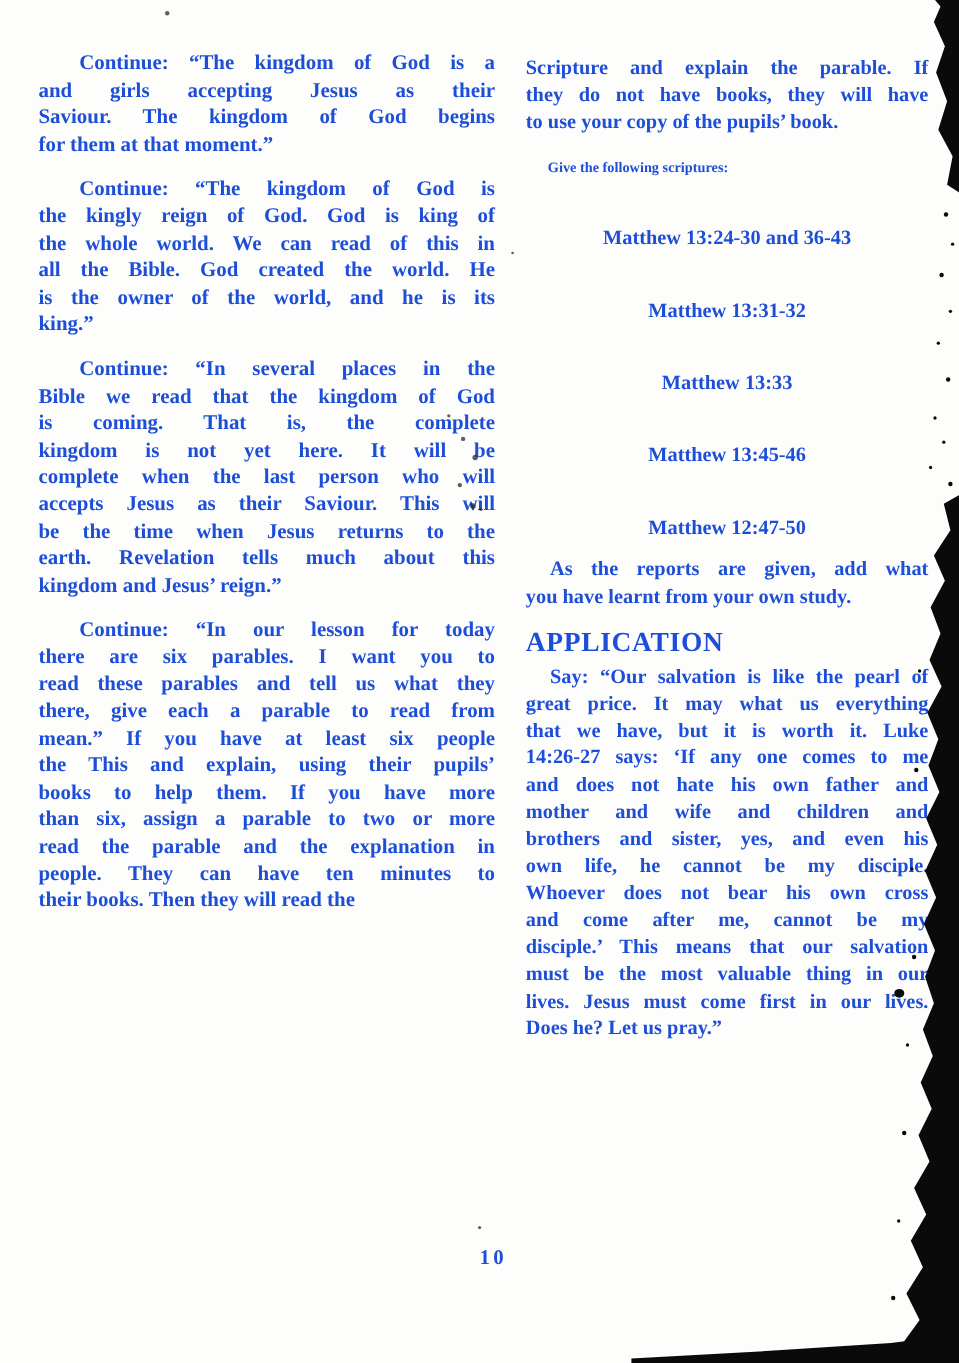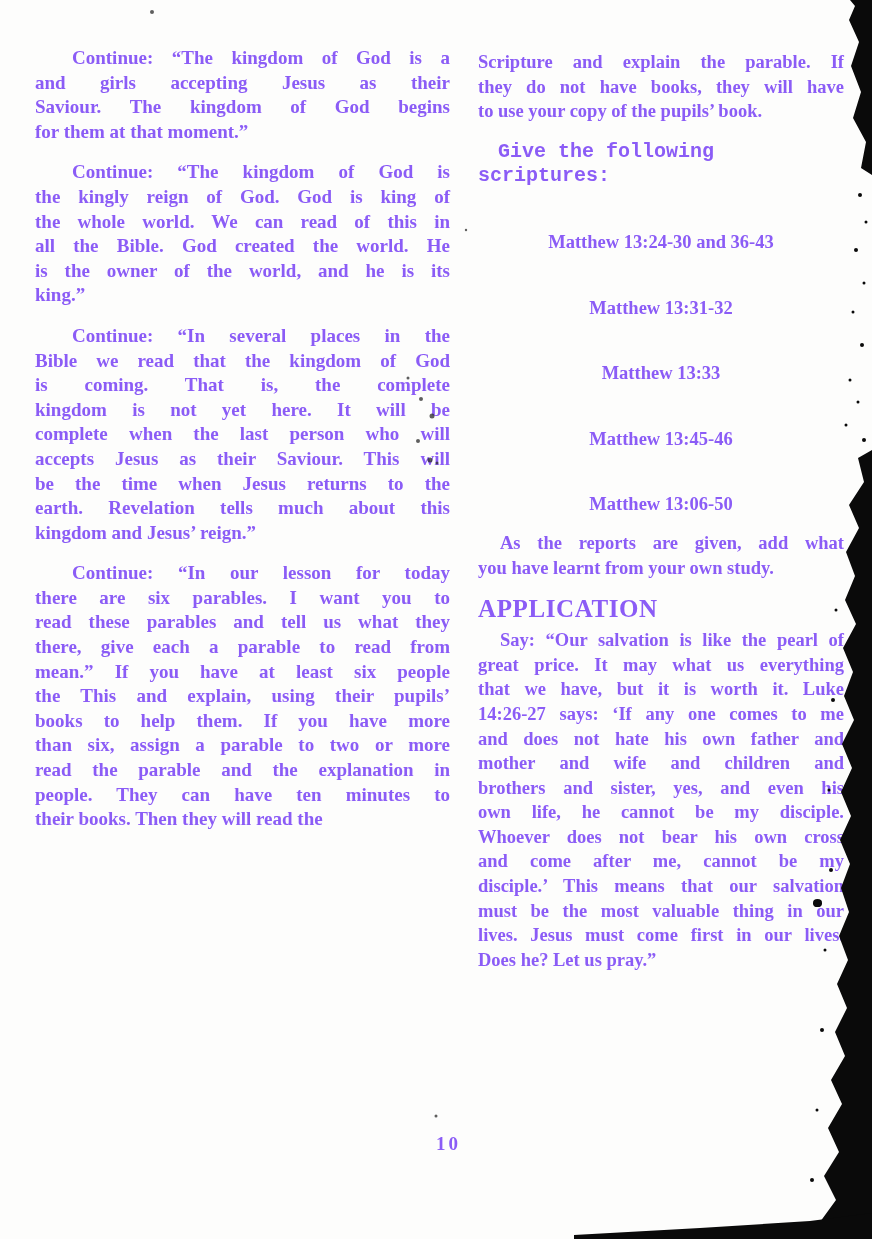--- a/index.html
+++ b/index.html
@@ -1,31 +1,31 @@
 <!DOCTYPE html>
 <html><head>
 <meta charset="utf-8">
 <style>
   html,body{margin:0;padding:0;background:#ffffff;}
   .page{
     position:relative;width:872px;height:1239px;background:#fdfdfc;overflow:hidden;
-    font-family:"Liberation Serif",serif;font-weight:700;color:#8b5cf6;
+    font-family:"Liberation Serif",serif;font-weight:700;color:#1d4ed8;
   }
   .col{position:absolute;}
   .col-left{left:35px;top:46px;width:415px;}
   .col-right{left:478px;top:50px;width:366px;}
 
   .par{font-size:19px;line-height:24.6px;margin:0 0 16px 0;}
   .col-right .par{font-size:18.5px;}
   .par .line{text-align:justify;text-align-last:justify;}
   .par .line.last{text-align-last:left;}
   .par.indent .line.first{text-indent:37px;}
   .par.indent-sm .line.first{text-indent:22px;}
 
-  .give-line{font-size:20px;line-height:24.6px;margin:13px 0 13px;text-indent:20px;font-family:Liberation Mono, monospace;}
+  .give-line{font-size:13px;line-height:24.6px;margin:13px 0 13px;text-indent:20px;}
   .scripture-list{margin:0 0 14px 0;}
   .scripture-list .line{font-size:18.5px;line-height:24.6px;margin-bottom:12.4px;text-align:center;margin-top:41px;}
 
   .app-heading{font-size:25px;line-height:26px;margin:10px 0 6px;letter-spacing:.6px;font-weight:700;}
 
   .page-number{position:absolute;left:436px;top:1133px;font-size:19px;letter-spacing:3px;}
   .ink-dot{position:absolute;left:813px;top:899px;width:9px;height:8px;background:#0a0a0a;border-radius:50% / 45%;}
 
   .artifacts{position:absolute;left:0;top:0;width:872px;height:1239px;pointer-events:none;}
 </style>
@@ -80,21 +80,21 @@
         <div class="line first">Scripture and explain the parable. If</div>
         <div class="line">they do not have books, they will have</div>
         <div class="line last">to use your copy of the pupils’ book.</div>
       </div>
     <p class="give-line">Give the following scriptures:</p>
     <div class="scripture-list">
         <div class="line first">Matthew 13:24-30 and 36-43</div>
         <div class="line">Matthew 13:31-32</div>
         <div class="line">Matthew 13:33</div>
         <div class="line">Matthew 13:45-46</div>
-        <div class="line last">Matthew 13:06-50</div>
+        <div class="line last">Matthew 12:47-50</div>
       </div>
     <div class="par indent-sm">
         <div class="line first">As the reports are given, add what</div>
         <div class="line last">you have learnt from your own study.</div>
       </div>
     <h2 class="app-heading">APPLICATION</h2>
     <div class="par indent-sm">
         <div class="line first">Say: “Our salvation is like the pearl of</div>
         <div class="line">great price. It may what us everything</div>
         <div class="line">that we have, but it is worth it. Luke</div>

